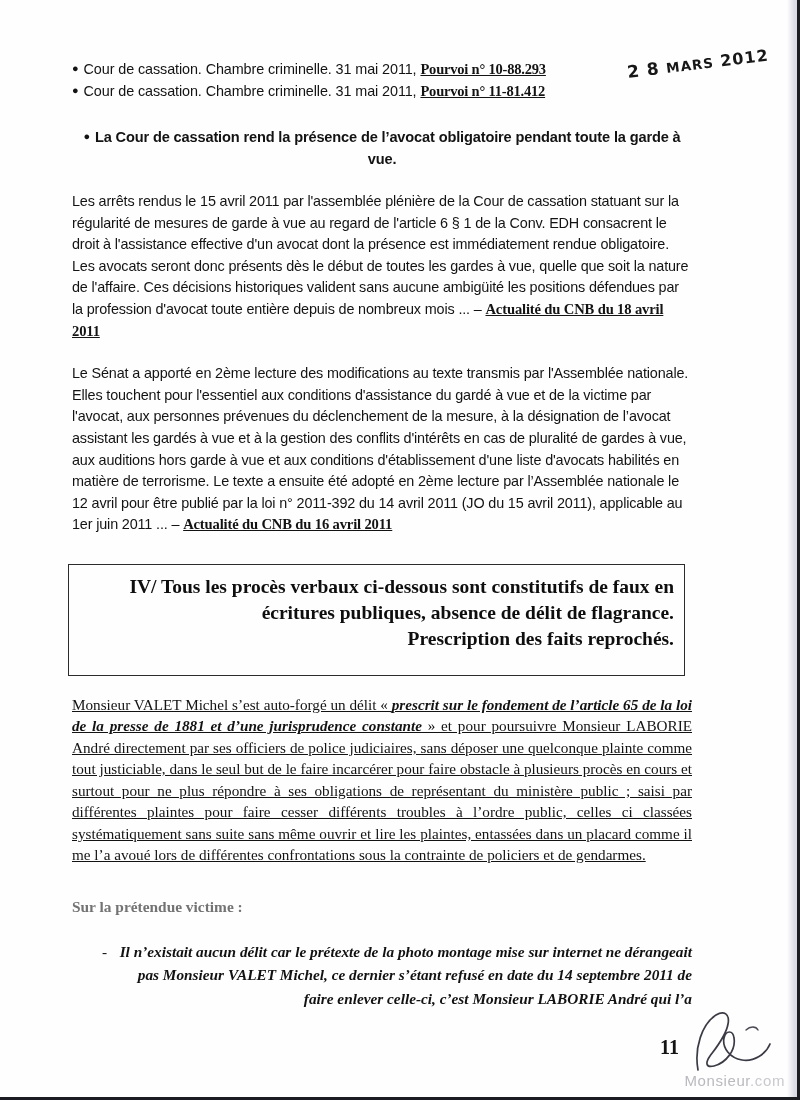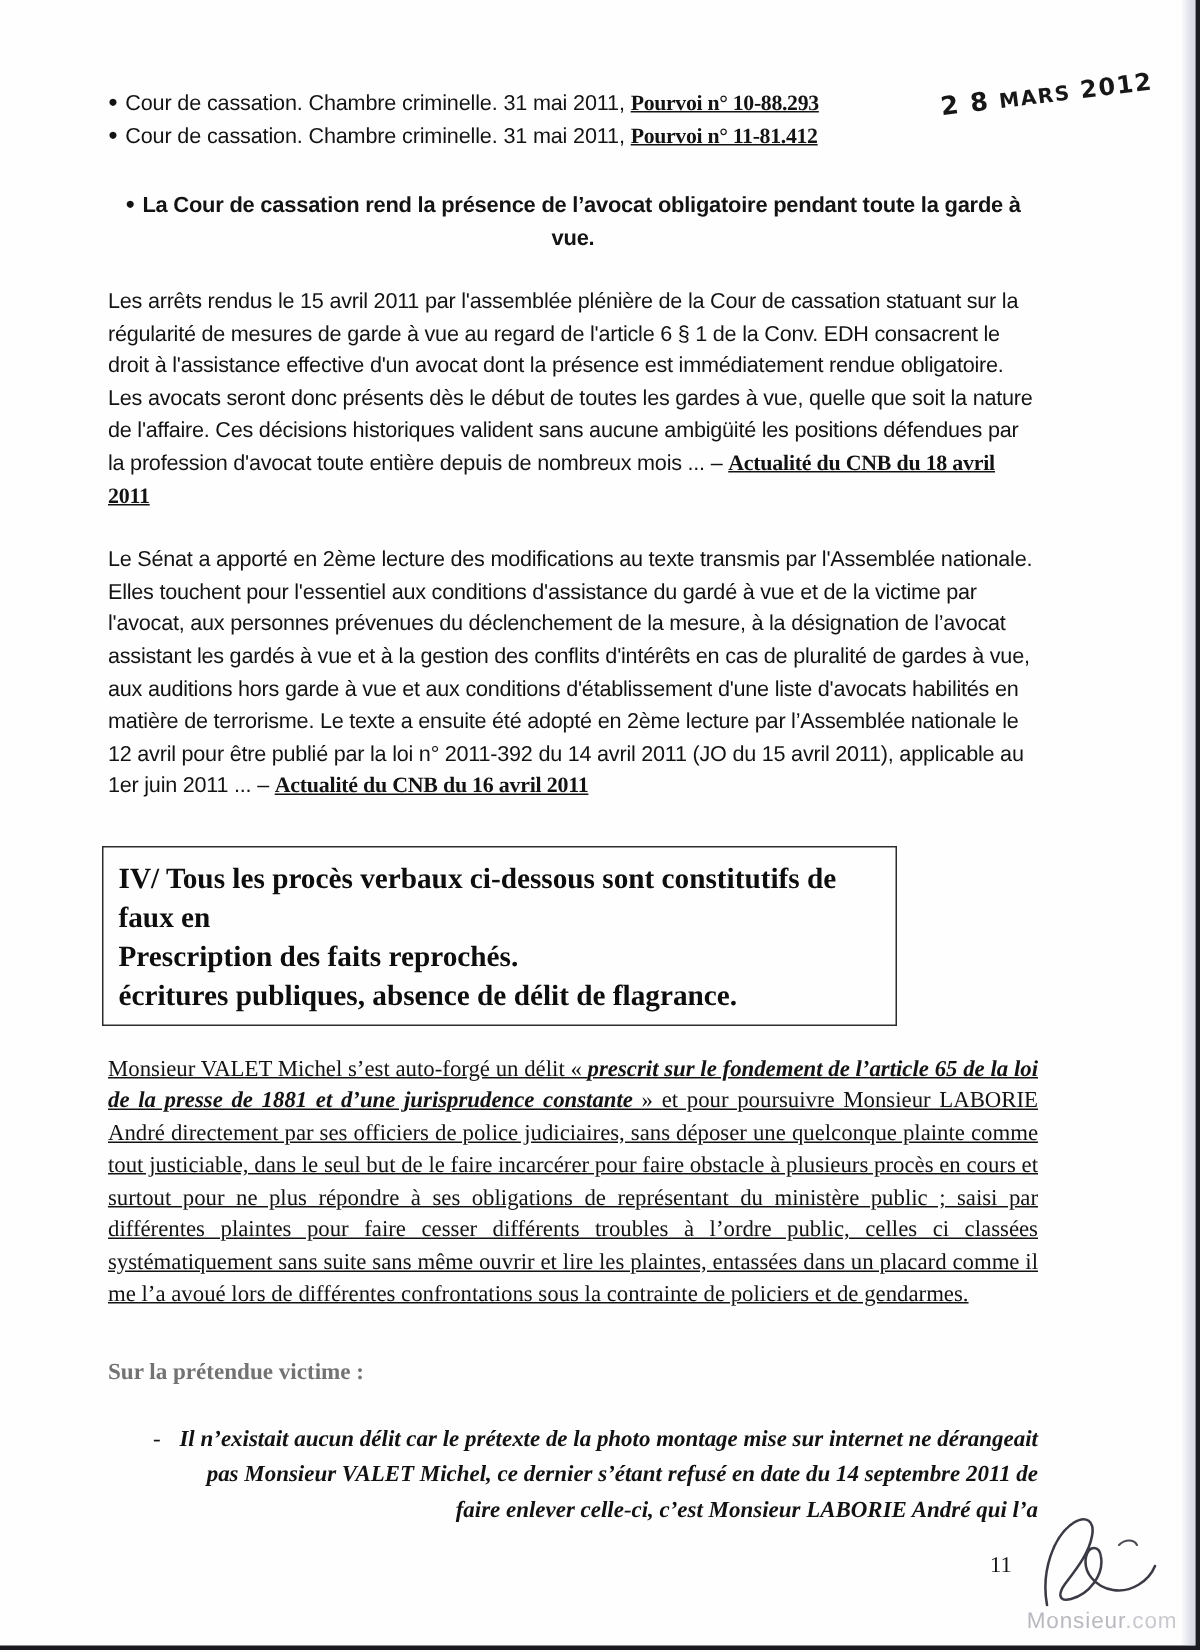--- a/index.html
+++ b/index.html
@@ -74,25 +74,25 @@
     font-family: "Liberation Serif", serif;
     font-weight: bold;
     font-size: 14.6px;
     text-decoration: underline;
   }
 
   
   .box {
     margin-top: 28px;
     margin-left: -4px;
-    width: 530px;
+    width: 617px;
     border: 1.6px solid #2c2c2c;
-    padding: 9px 10px 5px 10px;
+    padding: 9px 10px 23px 10px;
     box-sizing: border-box;
-    text-align: left;
+    text-align: right;
     font-family: "Liberation Serif", serif;
     font-weight: bold;
     font-size: 19.5px;
     line-height: 26px;
     color: #0e0e0e;
   }
 
   
   .serif-para {
     font-family: "Liberation Serif", serif;
@@ -154,22 +154,22 @@
   .date-stamp .d-day { font-size: 17px; }
   .date-stamp .d-mon { font-size: 13.5px; }
   .date-stamp .d-year { font-size: 16px; }
 
   
   .page-number {
     position: absolute;
     left: 660px;
     top: 1036px;
     font-family: "Liberation Serif", serif;
-    font-weight: normal;
-    font-size: 15px;
+    font-weight: bold;
+    font-size: 20px;
     color: #141414;
   }
   .signature {
     position: absolute;
     left: 690px;
     top: 1008px;
     width: 90px;
     height: 70px;
   }
   .watermark {
@@ -216,22 +216,22 @@
       <span>Les arrêts rendus le 15 avril 2011 par l'assemblée plénière de la Cour de cassation statuant sur la régularité de mesures de garde à vue au regard de l'article 6 § 1 de la Conv. EDH consacrent le droit à l'assistance effective d'un avocat dont la présence est immédiatement rendue obligatoire. Les avocats seront donc présents dès le début de toutes les gardes à vue, quelle que soit la nature de l'affaire. Ces décisions historiques valident sans aucune ambigüité les positions défendues par la profession d'avocat toute entière depuis de nombreux mois ... – </span><span class="src">Actualité du CNB du 18 avril 2011</span>
     </div>
 
 
     <div class="sans para-sans">
       <span>Le Sénat a apporté en 2ème lecture des modifications au texte transmis par l'Assemblée nationale. Elles touchent pour l'essentiel aux conditions d'assistance du gardé à vue et de la victime par l'avocat, aux personnes prévenues du déclenchement de la mesure, à la désignation de l’avocat assistant les gardés à vue et à la gestion des conflits d'intérêts en cas de pluralité de gardes à vue, aux auditions hors garde à vue et aux conditions d'établissement d'une liste d'avocats habilités en matière de terrorisme. Le texte a ensuite été adopté en 2ème lecture par l’Assemblée nationale le 12 avril pour être publié par la loi n° 2011-392 du 14 avril 2011 (JO du 15 avril 2011), applicable au 1er juin 2011 ... – </span><span class="src">Actualité du CNB du 16 avril 2011</span>
     </div>
 
     <div class="box">
       <div>IV/ Tous les procès verbaux ci-dessous sont constitutifs de faux en</div>
+      <div>écritures publiques, absence de délit de flagrance.</div>
       <div>Prescription des faits reprochés.</div>
-      <div>écritures publiques, absence de délit de flagrance.</div>
     </div>
 
     <div class="serif-para">
       <span>Monsieur VALET Michel s’est auto-forgé un délit « </span><span class="bi">prescrit sur le fondement de l’article 65 de la loi de la presse de 1881 et d’une jurisprudence constante</span><span> » et pour poursuivre Monsieur LABORIE André directement par ses officiers de police judiciaires, sans déposer une quelconque plainte comme tout justiciable, dans le seul but de le faire incarcérer pour faire obstacle à plusieurs procès en cours et surtout pour ne plus répondre à ses obligations de représentant du ministère public ; saisi par différentes plaintes pour faire cesser différents troubles à l’ordre public, celles ci classées systématiquement sans suite sans même ouvrir et lire les plaintes, entassées dans un placard comme il me l’a avoué lors de différentes confrontations sous la contrainte de policiers et de gendarmes.</span>
     </div>
 
     <div class="sub-head">Sur la prétendue victime :</div>
 
     <div class="dash-item">
       <span class="dash-marker">-</span>

